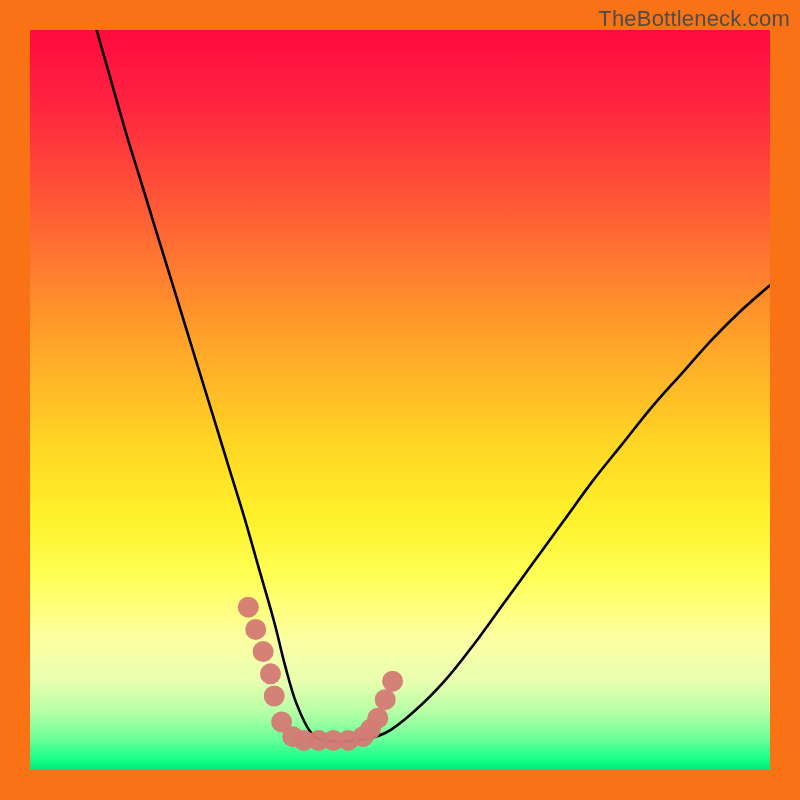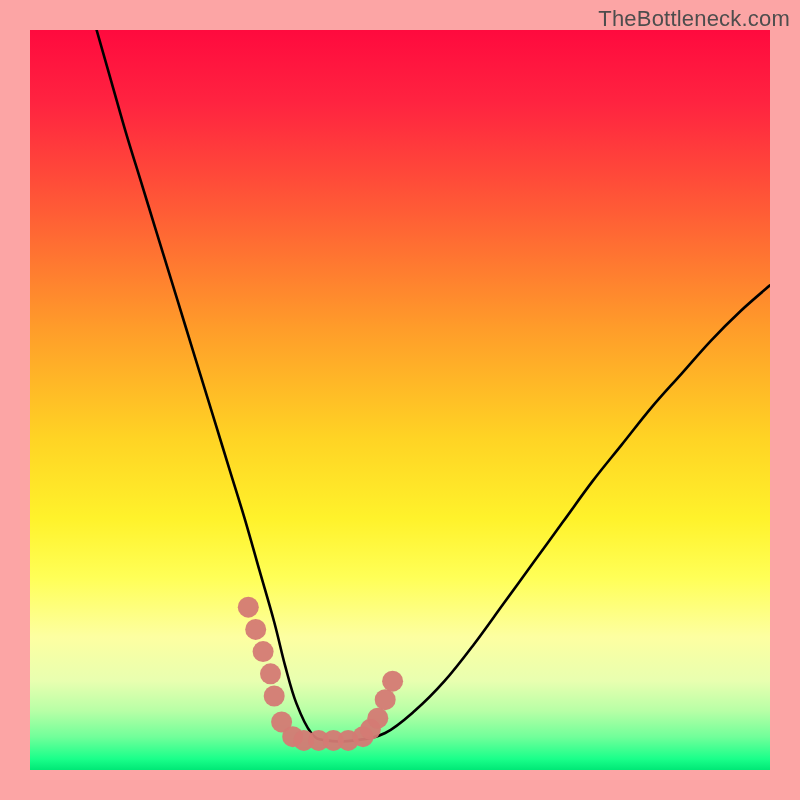--- a/index.html
+++ b/index.html
@@ -8,21 +8,21 @@
     width: 800px;
     height: 800px;
     overflow: hidden;
     background: #000;
     font-family: Arial, Helvetica, sans-serif;
   }
   .frame {
     position: relative;
     width: 800px;
     height: 800px;
-    background: #fca5a5;
+    background: #f97316;
   }
   .plot {
     position: absolute;
     left: 30px;
     top: 30px;
     width: 740px;
     height: 740px;
     overflow: hidden;
   }
   .gradient {

